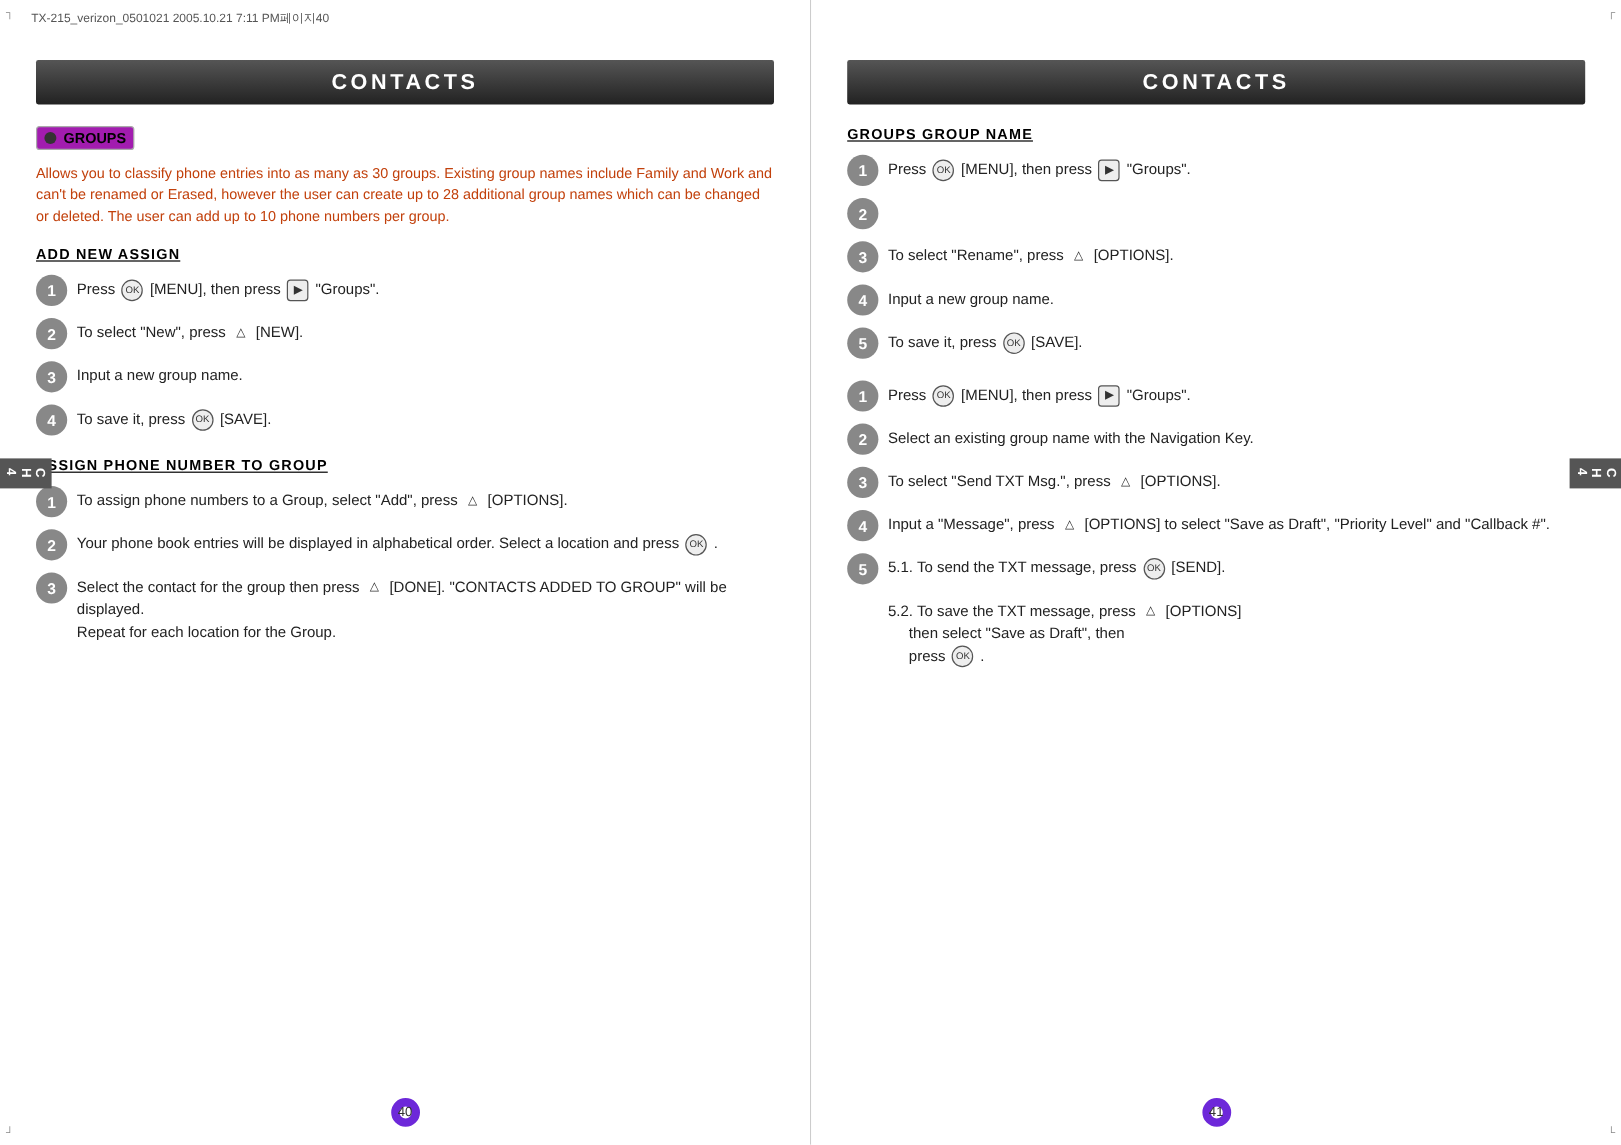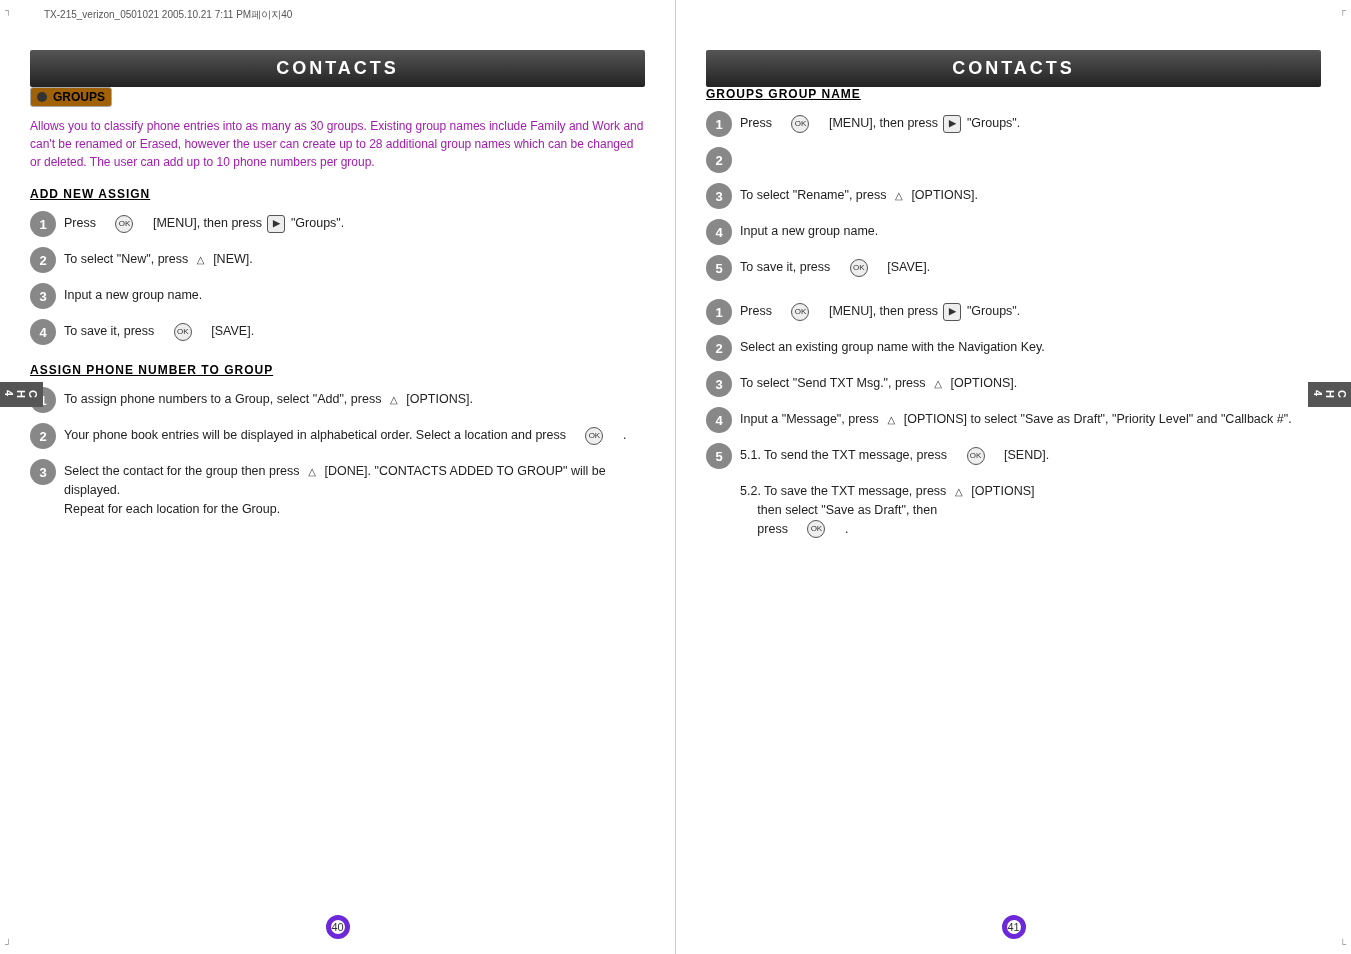--- a/index.html
+++ b/index.html
@@ -32,48 +32,49 @@
 
     
     .section-header {
       background: linear-gradient(to bottom, #555, #222);
       color: #fff;
       text-align: center;
       font-size: 18px;
       font-weight: bold;
       letter-spacing: 3px;
       padding: 8px 0;
+      margin-bottom: 18px;
       border-radius: 2px;
     }
 
     
     .groups-badge {
       display: inline-flex;
       align-items: center;
       border: 1px solid #aaa;
       border-radius: 3px;
       padding: 2px 6px;
       font-size: 12px;
       font-weight: bold;
       margin-bottom: 10px;
-      background: #a16207;
+      background: #a21caf;
     }
 
     .groups-badge .dot {
       width: 10px;
       height: 10px;
       background: #333;
       border-radius: 50%;
       margin-right: 6px;
     }
 
     .description-text {
       font-size: 12px;
       line-height: 1.5;
-      color: #a21caf;
+      color: #c2410c;
       margin-bottom: 16px;
     }
 
     .sub-section-title {
       font-size: 12px;
       font-weight: bold;
       text-decoration: underline;
       margin-bottom: 10px;
       letter-spacing: 1px;
     }
@@ -155,21 +156,21 @@
       font-weight: bold;
       padding: 8px 4px;
       letter-spacing: 1px;
     }
 
     .page-number {
       position: absolute;
       bottom: 15px;
       left: 50%;
       transform: translateX(-50%);
-      border: 5px solid #6d28d9;
+      border: 7px solid #6d28d9;
       border-radius: 50%;
       width: 24px;
       height: 24px;
       display: flex;
       align-items: center;
       justify-content: center;
       font-size: 11px;
       color: #333;
     }
 
@@ -180,38 +181,38 @@
       color: #888;
     }
     .corner-tl { top: 5px; left: 5px; }
     .corner-tr { top: 5px; right: 5px; }
     .corner-bl { bottom: 5px; left: 5px; }
     .corner-br { bottom: 5px; right: 5px; }
 
     .header-info {
       position: absolute;
       top: 8px;
-      left: 44px;
+      left: 26px;
       font-size: 10px;
       color: #555;
     }
 
     .menu-icon {
       display: inline-flex;
       align-items: center;
       justify-content: center;
       width: 18px;
       height: 18px;
       border: 1px solid #555;
       border-radius: 50%;
       font-size: 8px;
       color: #333;
       background: #eee;
       vertical-align: middle;
-      margin: 0 16px;
+      margin: 0 2px;
     }
 
     .options-icon {
       display: inline-flex;
       align-items: center;
       justify-content: center;
       width: 16px;
       height: 16px;
       font-size: 10px;
       color: #333;

